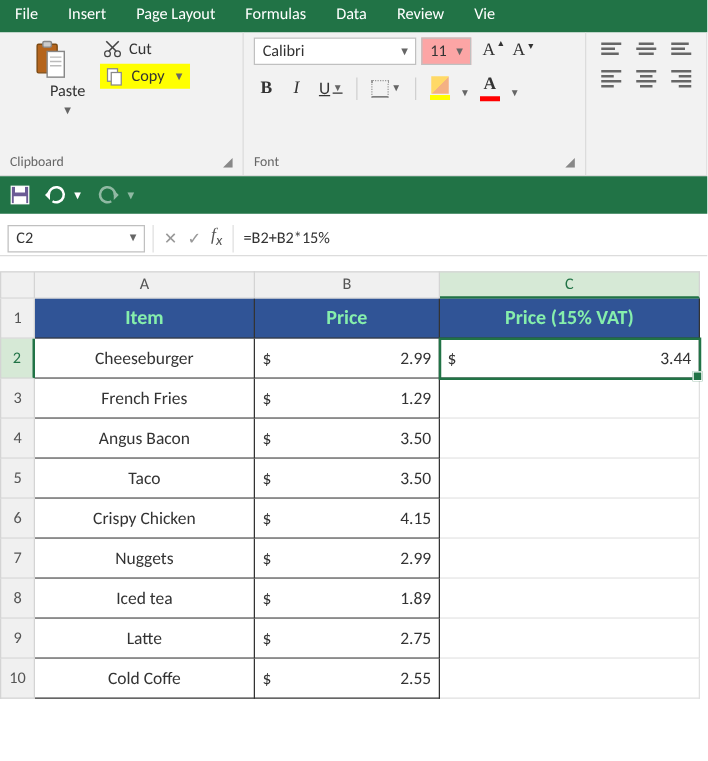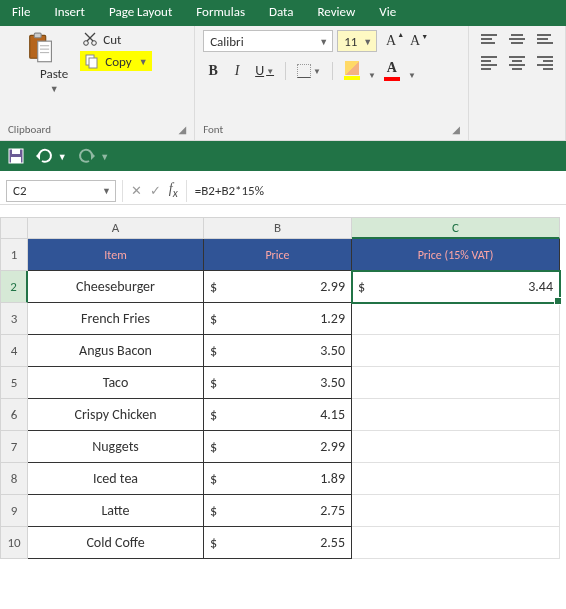--- a/index.html
+++ b/index.html
@@ -23,21 +23,21 @@
 .paste-btn .chev { font-size: 9px; color: #666; }
 .clip-stack { display: flex; flex-direction: column; gap: 3px; }
 .clip-item { display: flex; align-items: center; gap: 5px; padding: 1px 2px; font-size: 13px; }
 .clip-item.hl { background: #ffff00; padding: 2px 4px; }
 .clip-item .chev { font-size: 9px; color: #666; margin-left: 2px; }
 
 .font-body { display: flex; flex-direction: column; gap: 6px; }
 .font-row { display: flex; gap: 4px; align-items: center; }
 .font-name { width: 130px; height: 22px; border: 1px solid #c0c0c0; background: #fff; padding: 0 16px 0 6px; font-size: 13px; display: flex; align-items: center; position: relative; }
 .font-name .chev, .font-size .chev { position: absolute; right: 4px; font-size: 9px; color: #666; }
-.font-size { width: 40px; height: 22px; border: 1px solid #c0c0c0; background: #fef9c3; padding: 0 14px 0 6px; font-size: 13px; display: flex; align-items: center; position: relative; }
+.font-size { width: 40px; height: 22px; border: 1px solid #c0c0c0; background: #fca5a5; padding: 0 14px 0 6px; font-size: 13px; display: flex; align-items: center; position: relative; }
 .size-up, .size-down { font-family: "Times New Roman", serif; font-size: 15px; position: relative; padding: 0 4px; }
 .size-up::after { content: "▲"; font-size: 7px; position: absolute; top: 0; right: -3px; }
 .size-down { font-size: 12px; }
 .size-down::after { content: "▼"; font-size: 7px; position: absolute; top: 2px; right: -3px; }
 
 .btn { padding: 2px 4px; min-width: 20px; text-align: center; font-size: 14px; display: inline-flex; align-items: center; justify-content: center; gap: 2px; }
 .btn .chev { font-size: 8px; color: #666; }
 .bold { font-weight: bold; font-family: "Times New Roman", serif; }
 .italic { font-style: italic; font-family: "Times New Roman", serif; }
 .underline { text-decoration: underline; font-family: "Times New Roman", serif; }
@@ -66,21 +66,21 @@
 .formula { flex: 1; padding: 0 8px; font-size: 13px; border-left: 1px solid #e0e0e0; height: 22px; display: flex; align-items: center; }
 
 
 .grid { display: grid; grid-template-columns: 28px 176px 148px 208px; margin-top: 12px; user-select: none; }
 .corner { background: #f0f0f0; border: 1px solid #d4d4d4; height: 22px; }
 .colh { background: #f0f0f0; border: 1px solid #d4d4d4; text-align: center; font-size: 13px; padding: 2px 0; color: #555; border-left: none; }
 .colh.sel { background: #d6e9d6; border-bottom: 2px solid #217346; color: #217346; }
 .rowh { background: #f0f0f0; border: 1px solid #d4d4d4; text-align: center; font-size: 13px; color: #555; display: flex; align-items: center; justify-content: center; border-top: none; }
 .rowh.sel { background: #d6e9d6; border-right: 2px solid #217346; color: #217346; }
 .cell { border: 1px solid #333; padding: 4px 6px; font-size: 14px; height: 32px; display: flex; align-items: center; border-top: none; border-left: none; background: #fff; }
-.hcell { background: #305496; color: #fca5a5; font-weight: normal; justify-content: center; font-size: 12px; }
+.hcell { background: #305496; color: #86efac; font-weight: bold; justify-content: center; font-size: 16px; }
 .itemcell { justify-content: center; }
 .moneycell { justify-content: space-between; }
 .empty { border: 1px solid #e0e0e0; background: #fff; border-top: none; border-left: none; }
 .selcell { outline: 2px solid #217346; outline-offset: -1px; position: relative; }
 .selcell::after { content: ""; position: absolute; right: -3px; bottom: -3px; width: 6px; height: 6px; background: #217346; border: 1px solid #fff; }
 
 svg { display: block; }
 </style>
 </head>
 <body>

